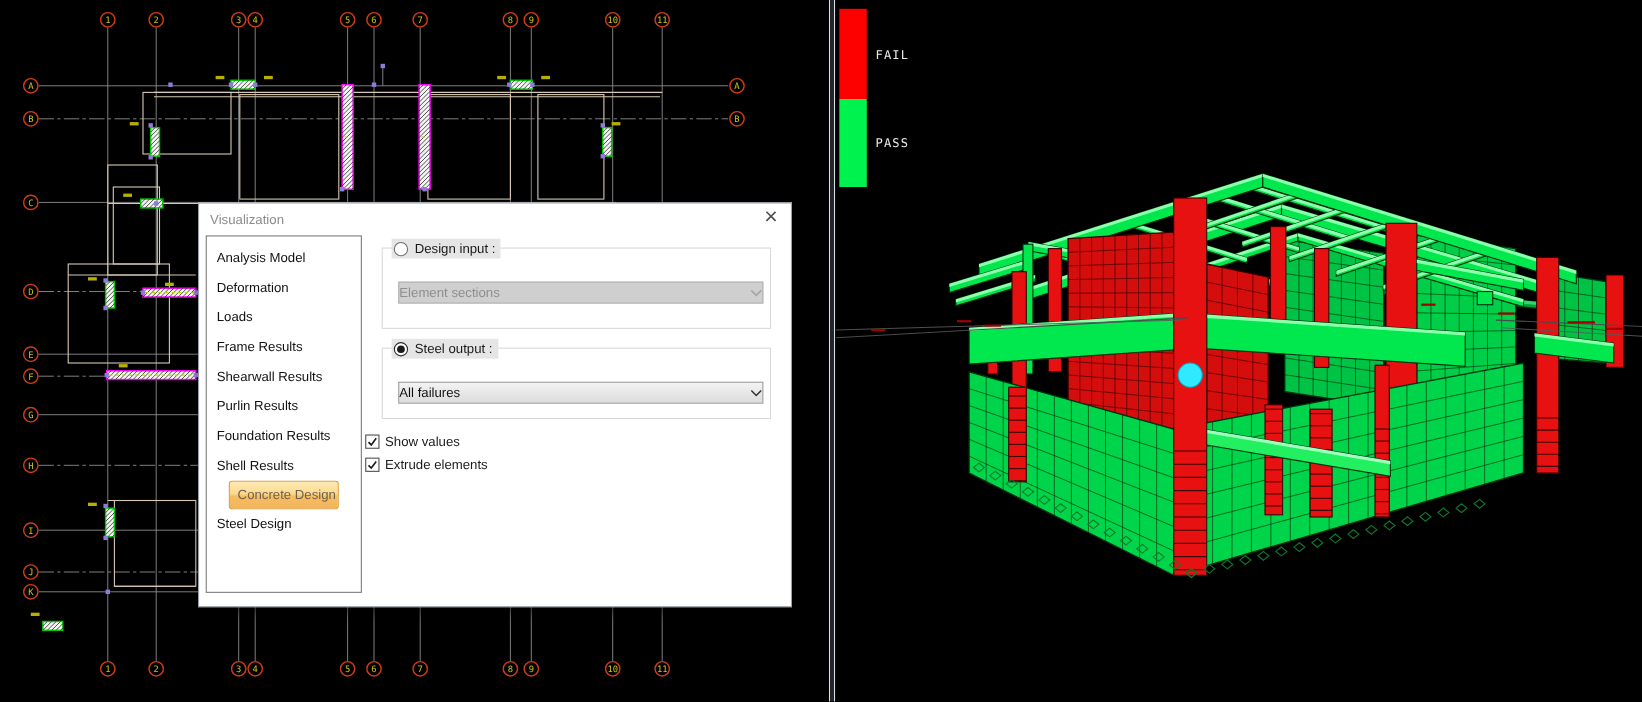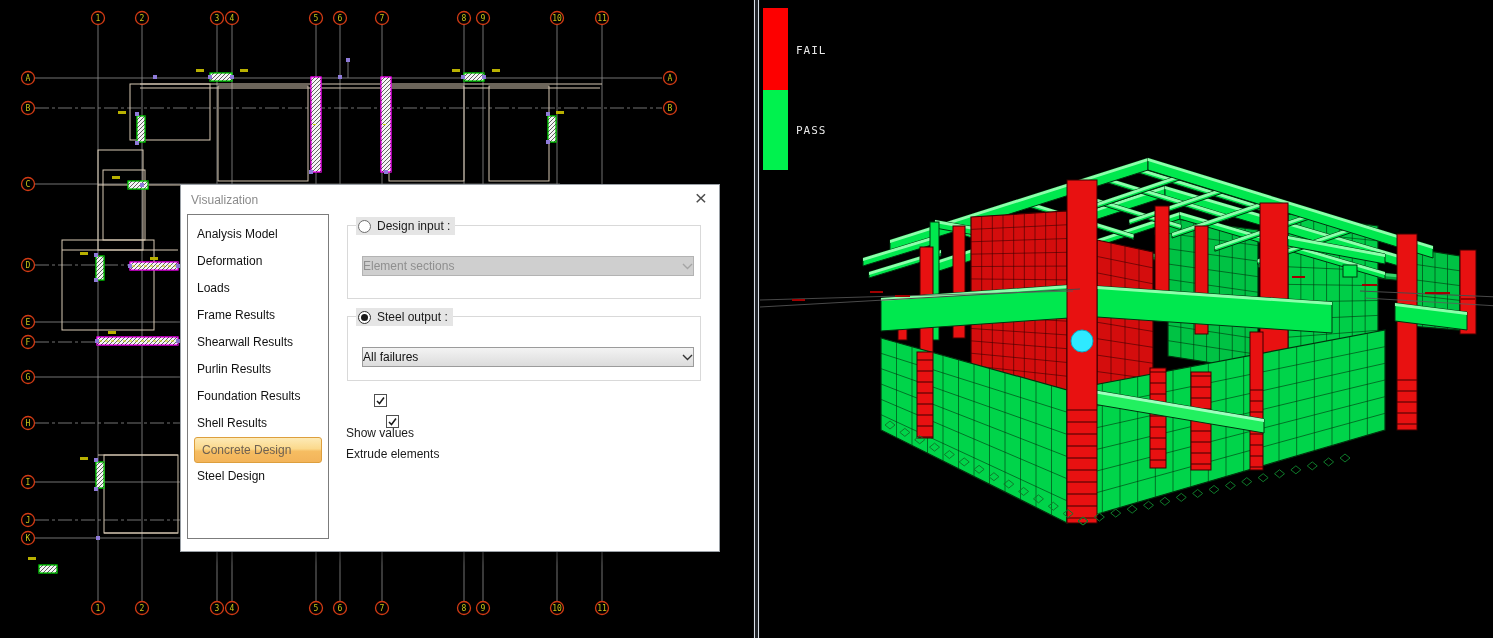--- a/index.html
+++ b/index.html
@@ -26,40 +26,40 @@
   .sel-text{font-size:26px;font-weight:500;}
   
   .dialog{position:absolute;left:180px;top:184px;width:538px;height:366px;background:#fff;
     border:1px solid #9aa0a6;box-shadow:4px 5px 10px rgba(0,0,0,.55);font-size:12px;color:#1a1a1a;}
   .dlg-title{position:absolute;left:10px;top:8px;color:#8b8b8b;font-size:12px;}
   .dlg-close{position:absolute;right:8px;top:3px;width:20px;height:20px;color:#4d4d4d;
     font-size:21px;line-height:20px;text-align:center;cursor:pointer;font-weight:300;}
   .dlg-list{position:absolute;left:6px;top:29px;width:142px;height:325px;
     border:1px solid #7c7c7c;background:#fff;padding-top:6px;box-sizing:border-box;}
   .dlg-item{height:27px;line-height:27px;padding-left:9px;color:#111;cursor:pointer;}
-  .dlg-item.selected{margin:0 6px;padding-left:7px;height:24px;line-height:24px;border-radius:3px;
+  .dlg-item.selected{margin:0 20px;padding-left:7px;height:24px;line-height:24px;border-radius:3px;
     border:1px solid #dd9f3d;background:linear-gradient(180deg,#fdeab6 0%,#fbd98c 45%,#f6bd62 55%,#f3b45a 100%);
     color:#6e6152;}
   .groupbox{position:absolute;border:1px solid #d9d9d9;}
   .gb1{left:166px;top:40px;width:352px;height:72px;}
   .gb2{left:166px;top:131px;width:352px;height:63px;}
   .gb-head{position:absolute;top:-9px;left:8px;background:#e5e5e5;padding:0 5px 0 2px;
     display:flex;align-items:center;gap:6px;height:18px;}
   .radio{width:13px;height:13px;border-radius:50%;border:1px solid #6e6e6e;background:#fff;
     box-sizing:border-box;position:relative;flex:0 0 auto;}
   .radio.checked{border-color:#2b2b2b;}
   .radio.checked::after{content:"";position:absolute;left:2px;top:2px;width:7px;height:7px;
     border-radius:50%;background:#1a1a1a;}
   .combo{position:absolute;left:14px;width:332px;height:20px;border:1px solid #9b9b9b;
     box-sizing:border-box;display:flex;align-items:center;justify-content:space-between;
     padding:0 0;cursor:default;}
   .combo1{top:30px;background:#cfcfcf;border-color:#b3b3b3;color:#8f8f8f;}
   .combo2{top:30px;background:linear-gradient(180deg,#f3f3f3,#dcdcdc);color:#111;}
   .chev{flex:0 0 auto;}
-  .check-row{position:absolute;left:165px;display:flex;align-items:center;gap:19px;flex-direction:column;}
+  .check-row{position:absolute;left:151px;display:flex;align-items:center;gap:5px;}
   .cr1{top:209px;} .cr2{top:230px;}
   .checkbox{width:13px;height:13px;border:1px solid #4f4f4f;background:#fff;box-sizing:border-box;
     display:flex;align-items:center;justify-content:center;}
   svg{display:block;}
 </style>
 </head>
 <body>
 
 <div id="app">
 

